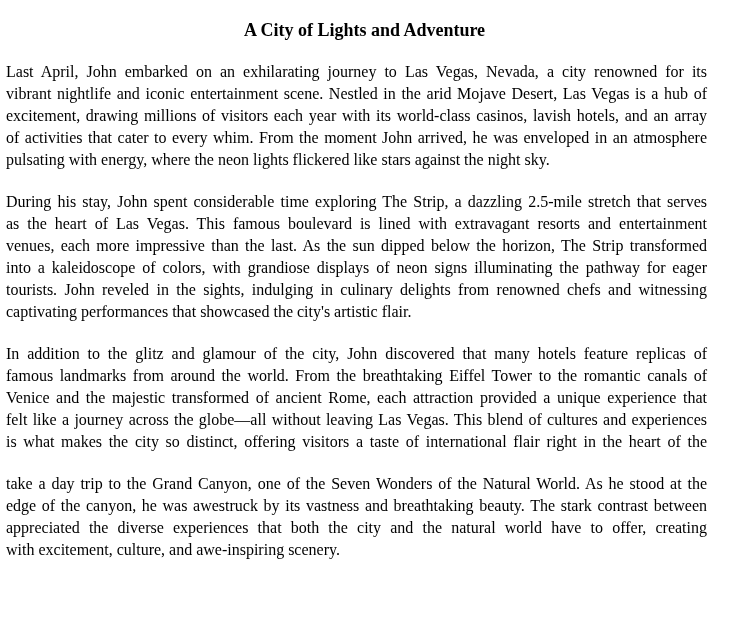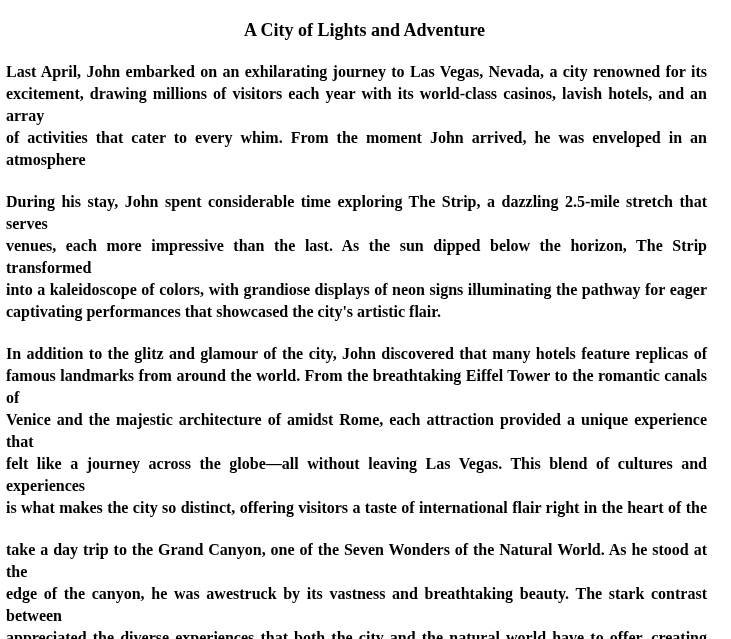--- a/index.html
+++ b/index.html
@@ -19,56 +19,59 @@
   }
   .title {
     font-size: 18px;
     font-weight: bold;
     line-height: 24px;
     text-align: center;
     margin: 0 0 19px 0;
   }
   .para {
     margin: 0 16px 20px 0;
-    font-weight: bold;
   }
   .line {
     font-size: 16px;
     line-height: 22px;
     text-align: justify;
     text-align-last: justify;
   }
   .line.last {
     text-align-last: left;
   }
 </style>
 </head>
 <body>
 
 <div class="doc">
 
   <h1 class="title">A City of Lights and Adventure</h1>
 
   <div class="para">
     <div class="line">Last April, John embarked on an exhilarating journey to Las Vegas, Nevada, a city renowned for its</div>
+    <div class="line">vibrant nightlife and iconic entertainment scene. Nestled in the arid Mojave Desert, Las Vegas is a hub of</div>
     <div class="line">excitement, drawing millions of visitors each year with its world-class casinos, lavish hotels, and an array</div>
     <div class="line">of activities that cater to every whim. From the moment John arrived, he was enveloped in an atmosphere</div>
+    <div class="line last">pulsating with energy, where the neon lights flickered like stars against the night sky.</div>
   </div>
 
   <div class="para">
     <div class="line">During his stay, John spent considerable time exploring The Strip, a dazzling 2.5-mile stretch that serves</div>
+    <div class="line">as the heart of Las Vegas. This famous boulevard is lined with extravagant resorts and entertainment</div>
     <div class="line">venues, each more impressive than the last. As the sun dipped below the horizon, The Strip transformed</div>
     <div class="line">into a kaleidoscope of colors, with grandiose displays of neon signs illuminating the pathway for eager</div>
+    <div class="line">tourists. John reveled in the sights, indulging in culinary delights from renowned chefs and witnessing</div>
     <div class="line last">captivating performances that showcased the city's artistic flair.</div>
   </div>
 
   <div class="para">
     <div class="line">In addition to the glitz and glamour of the city, John discovered that many hotels feature replicas of</div>
     <div class="line">famous landmarks from around the world. From the breathtaking Eiffel Tower to the romantic canals of</div>
-    <div class="line">Venice and the majestic architecture of amidst Rome, each attraction provided a unique experience that</div>
+    <div class="line">Venice and the majestic transformed of ancient Rome, each attraction provided a unique experience that</div>
     <div class="line">felt like a journey across the globe—all without leaving Las Vegas. This blend of cultures and experiences</div>
     <div class="line">is what makes the city so distinct, offering visitors a taste of international flair right in the heart of the</div>
   </div>
 
   <div class="para">
     <div class="line">take a day trip to the Grand Canyon, one of the Seven Wonders of the Natural World. As he stood at the</div>
     <div class="line">edge of the canyon, he was awestruck by its vastness and breathtaking beauty. The stark contrast between</div>
     <div class="line">appreciated the diverse experiences that both the city and the natural world have to offer, creating</div>
     <div class="line last">with excitement, culture, and awe-inspiring scenery.</div>
   </div>

